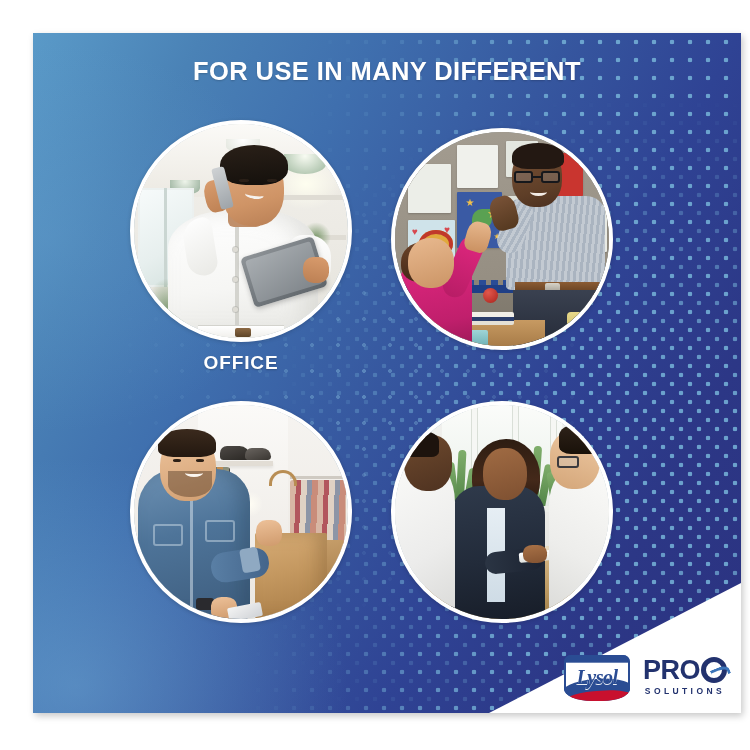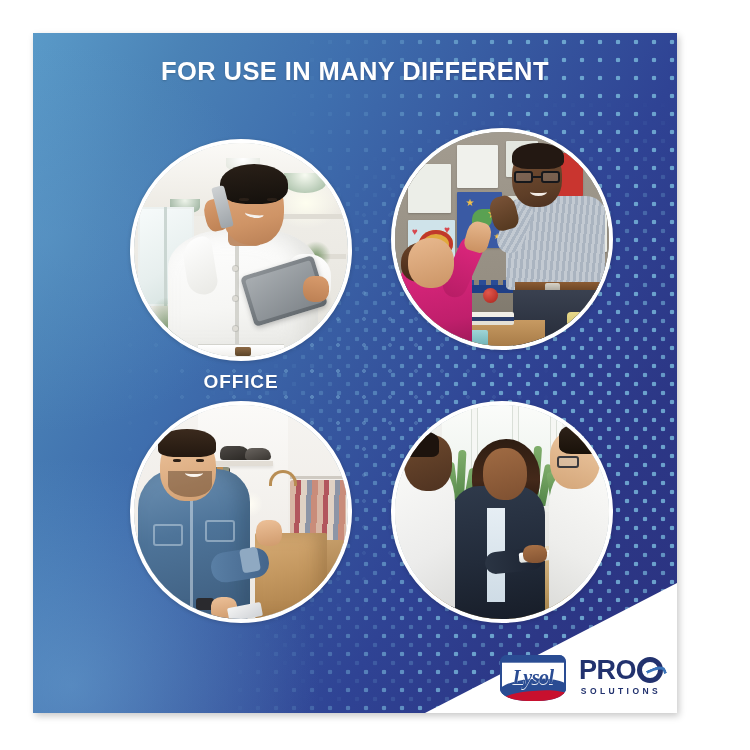--- a/index.html
+++ b/index.html
@@ -8,21 +8,21 @@
     width:750px; height:750px;
     background:#ffffff;
     font-family:"Liberation Sans", sans-serif;
     overflow:hidden;
   }
 
   
   #poster-frame {
     position:absolute;
     left:33px; top:33px;
-    width:644px; height:680px;
+    width:708px; height:680px;
     overflow:hidden;
     box-shadow:2px 3px 7px rgba(0,0,0,0.22);
     background:#3f79b0;
   }
 
   
   #poster-bg {
     position:absolute; inset:0;
     background:
       linear-gradient(118deg,
@@ -88,21 +88,21 @@
     letter-spacing:0.4px;
     text-shadow:0 1px 2px rgba(0,0,0,0.18);
   }
   #headline .l2 { display:block; }
 
   
   .circle-cell {
     position:absolute;
     width:222px; height:222px;
   }
-  .cell-office      { left:97px;  top:106px;text-decoration:underline;  }
+  .cell-office      { left:97px;  top:87px;text-decoration:underline;  }
   .cell-education   { left:358px; top:95px;  }
   .cell-retail      { left:97px;  top:368px; }
   .cell-hospitality { left:358px; top:368px; }
 
   .photo-circle {
     position:absolute;
     left:0; top:0;
     width:222px; height:222px;
     border-radius:50%;
     border:4px solid #ffffff;

